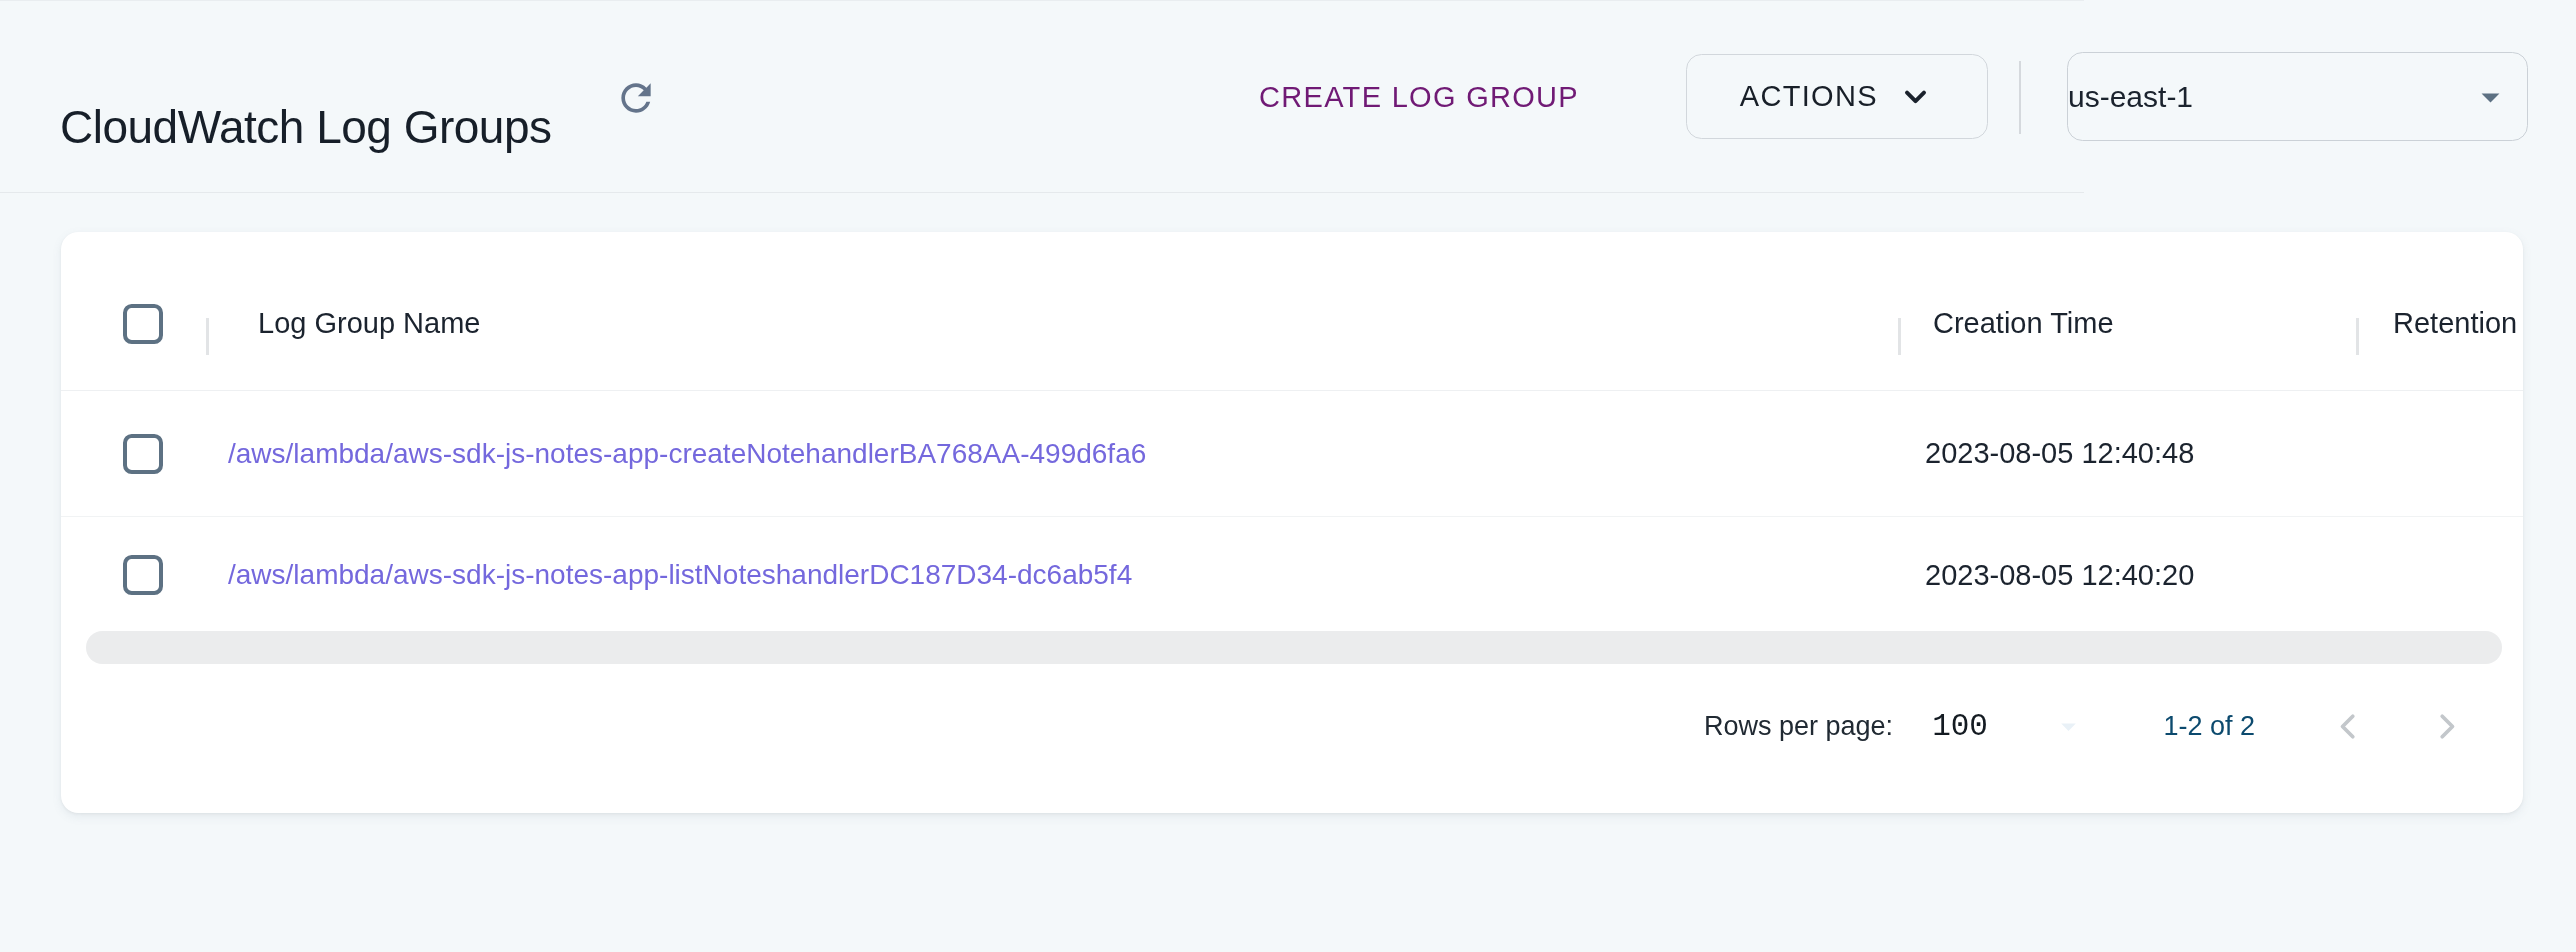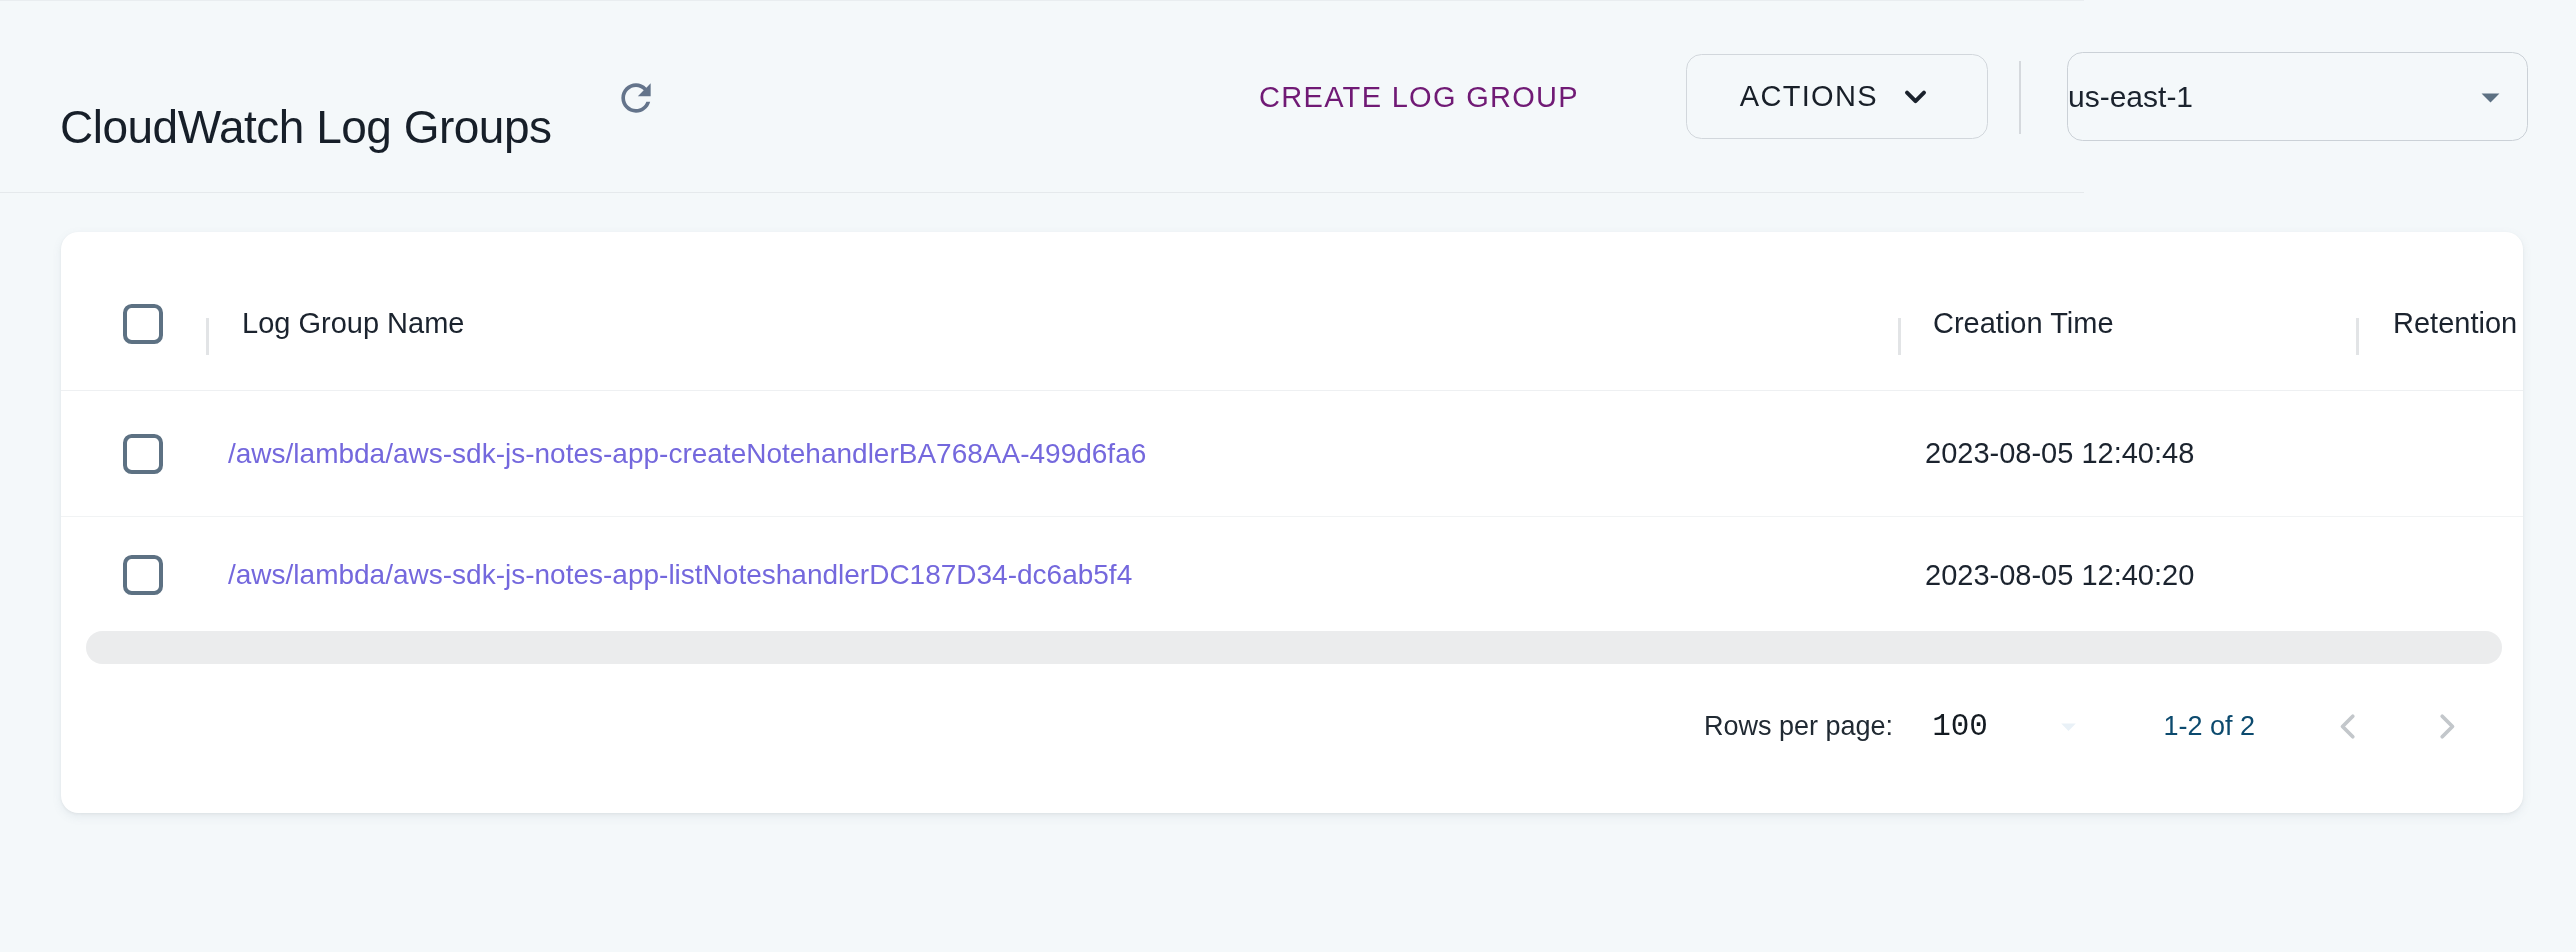--- a/index.html
+++ b/index.html
@@ -60,21 +60,21 @@
     box-shadow:0 3.9px 9.7px rgba(100,116,139,0.10), 0 1px 2.9px rgba(0,0,0,0.05);
   }
 
   .t-row { display:flex; align-items:center; width:100%; }
   .c-check { width:145px; padding-left:62px; display:flex; align-items:center; flex:none; }
   .c-name  { width:1692px; flex:none; white-space:nowrap; overflow:hidden; }
   .c-time  { width:458px;  flex:none; white-space:nowrap; }
   .c-ret   { flex:1; white-space:nowrap; overflow:hidden; }
 
   .thead { height:159px; padding-top:25px; border-bottom:1.9px solid #eef0f2; position:relative; }
-  .thead .c-name { padding-left:36px; }
+  .thead .c-name { padding-left:52px; }
   .thead .c-time { padding-left:35px; }
   .thead .c-ret  { padding-left:37px; }
   .col-label { font-size:29px; color:#1b232e; }
   .hdiv { position:absolute; width:2.9px; height:37px; background:#e2e4e6; top:86px; }
   .hdiv.d1 { left:145px; } .hdiv.d2 { left:1837px; } .hdiv.d3 { left:2295px; }
 
   .row1 { height:126px; border-bottom:1.9px solid #f1f3f4; }
   .row2 { height:109px; padding-top:7.7px; }
   .data-row .c-name { padding-left:22px; }
   .data-row .c-time { padding-left:27px; }

